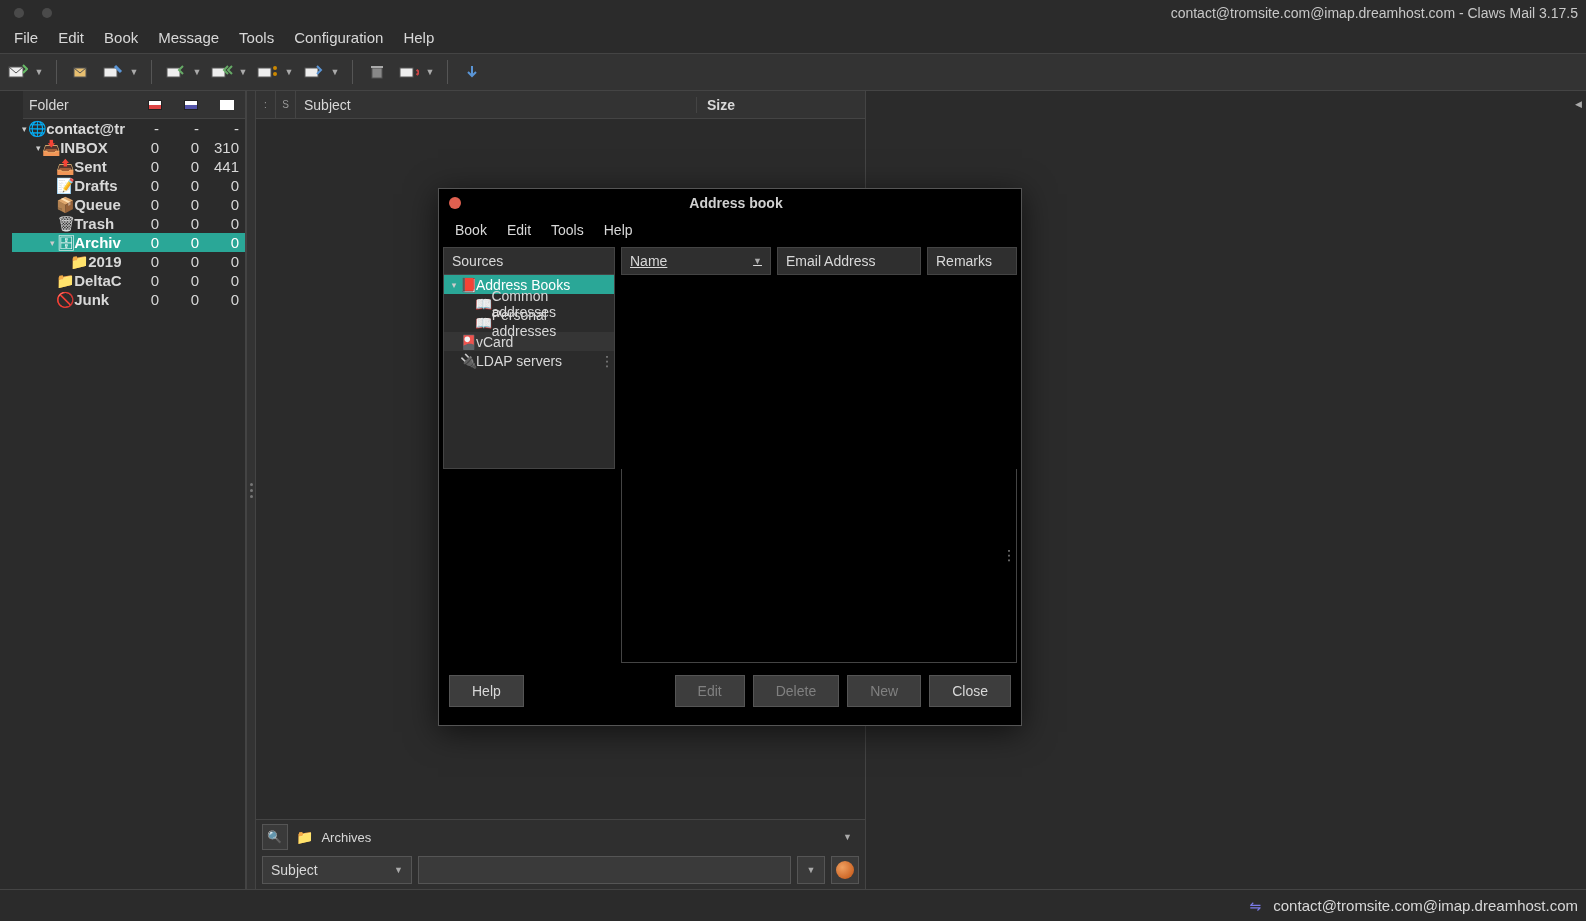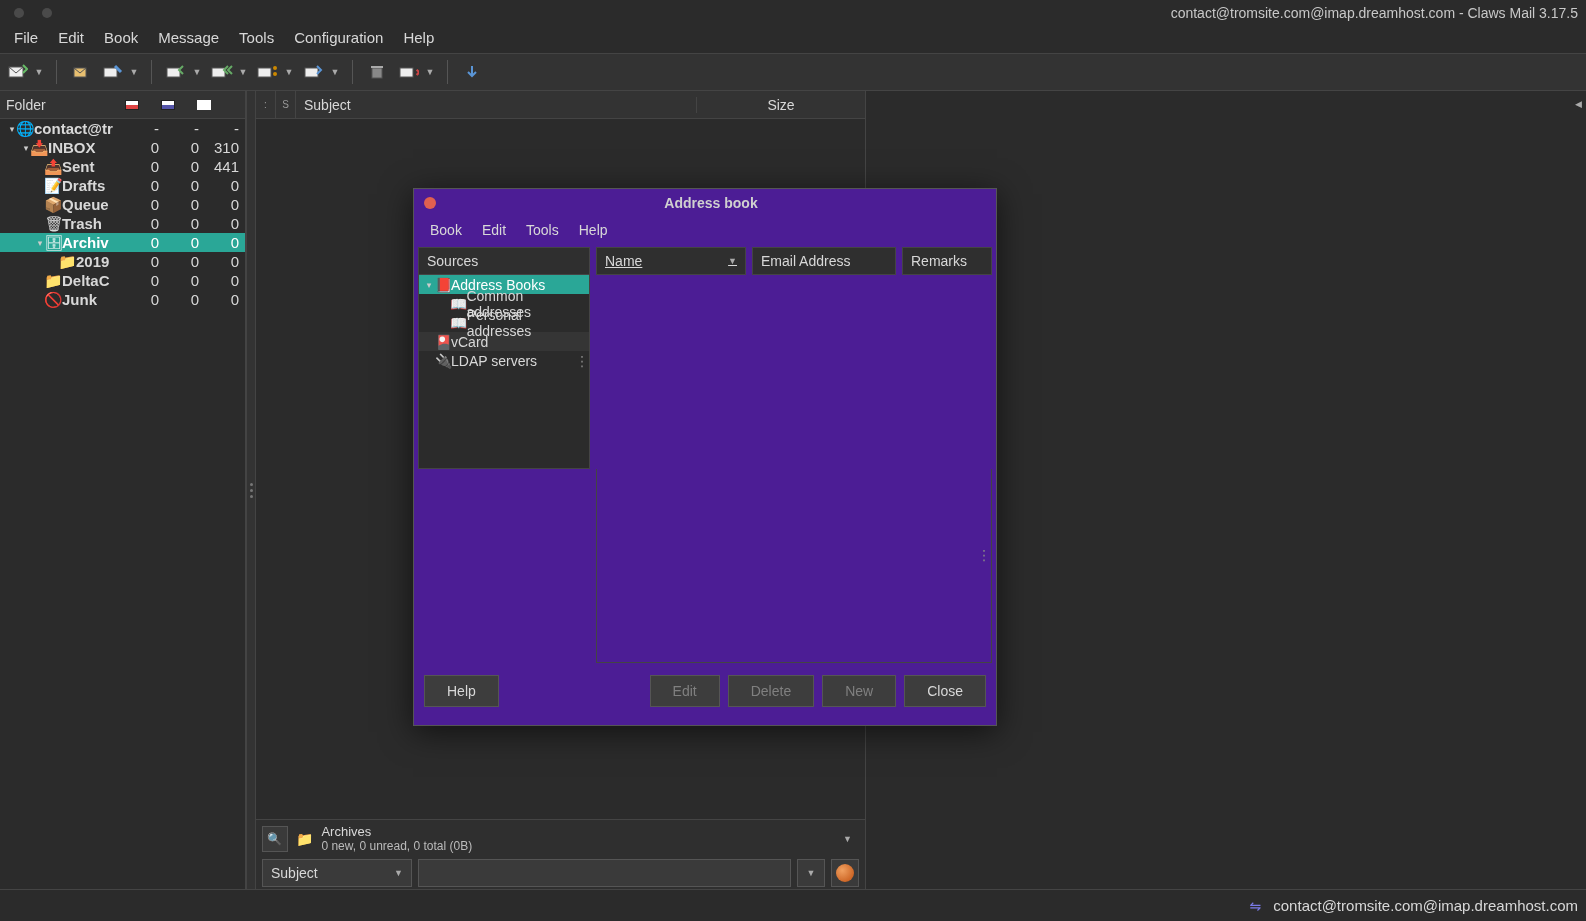--- a/index.html
+++ b/index.html
@@ -17,21 +17,21 @@
 
 
 .toolbar { height: 38px; border-top: 1px solid #444; border-bottom: 1px solid #444; background: #333; display: flex; align-items: center; padding: 0 4px; gap: 4px; }
 .tbtn { width: 28px; height: 28px; display: flex; align-items: center; justify-content: center; cursor: pointer; }
 .tbtn-combo { display: flex; align-items: center; }
 .tbtn-arrow { width: 14px; height: 28px; display: flex; align-items: center; justify-content: center; font-size: 9px; color: #aaa; cursor: pointer; }
 .tsep { width: 1px; height: 24px; background: #555; margin: 0 6px; }
 
 
 .mainarea { display: flex; height: calc(921px - 25px - 28px - 38px - 32px); }
-.left-panel { width: 246px; display: flex; flex-direction: column; border-right: 1px solid #444; }
+.left-panel { width: 246px; display: flex; flex-direction: column; border-right: 1px solid #444; align-items: flex-end; }
 .folder-header { height: 28px; display: flex; align-items: center; background: #333; border-bottom: 1px solid #444; }
 .folder-header .fh-col { padding: 0 6px; color: #d8d8d8; font-size: 14px; }
 .fh-folder { width: 114px; }
 .fh-icon-col { width: 36px; text-align: center; }
 .envicon { display: inline-block; width: 14px; height: 10px; background: #fff; position: relative; }
 .envicon.red::after, .envicon.blue::after { content:""; position:absolute; inset:0; border: 1px solid #222; }
 .envicon.red { background: linear-gradient(#fff 50%, #d44 50%); }
 .envicon.blue { background: linear-gradient(#fff 50%, #55a 50%); }
 
 .folder-tree { flex: 1; overflow: hidden; }
@@ -46,21 +46,21 @@
 
 .grip-v { width: 10px; background: #333; border-left: 1px solid #444; border-right: 1px solid #444; display: flex; align-items:center; justify-content:center; cursor: col-resize; }
 .grip-v .dots { display: flex; flex-direction: column; gap: 3px; }
 .grip-v .dots span { width: 3px; height: 3px; background: #777; border-radius: 50%; }
 
 .right-panel { flex: 1; display: flex; }
 .mid-col { flex: 1; display: flex; flex-direction: column; border-right: 1px solid #444; }
 .msglist-header { height: 28px; display: flex; align-items: center; background: #333; border-bottom: 1px solid #444; }
 .mh-narrow { width: 20px; text-align: center; color: #999; border-right: 1px solid #444; height: 100%; display:flex; align-items:center; justify-content:center; font-size: 10px; }
 .mh-subject { flex: 1; padding: 0 8px; border-right: 1px solid #444; }
-.mh-size { width: 168px; text-align: center; padding: 0 10px; }
+.mh-size { width: 168px; text-align: left; padding: 0 10px; font-weight: bold; }
 .msglist-body { flex: 1; background: #2b2b2b; }
 
 .mid-bottom { height: 70px; border-top: 1px solid #444; background: #2f2f2f; display:flex; flex-direction:column; }
 .foldinfo-row { display:flex; align-items:center; padding: 4px 6px; gap:8px; }
 .foldinfo-btn { width: 26px; height: 26px; background: #3a3a3a; border: 1px solid #555; display:flex; align-items:center; justify-content:center; font-size:12px; }
 .foldinfo-text { flex:1; }
 .foldinfo-text .fn { font-size:13px; }
 .foldinfo-text .fs { font-size:12px; color:#bbb; }
 .foldinfo-dd { width:16px; color:#aaa; font-size:9px; cursor:pointer; }
 .search-row { display:flex; align-items:center; padding: 2px 6px; gap:6px; }
@@ -72,21 +72,21 @@
 .preview-col { width: 720px; position: relative; }
 .preview-collapse { position:absolute; right:4px; top:8px; font-size:9px; color:#aaa; cursor:pointer; }
 
 
 .statusbar { height: 32px; background: #2b2b2b; border-top: 1px solid #444; display:flex; align-items:center; padding: 0 8px; }
 .statusbar .spacer { flex:1; }
 .online-icon { color:#7a7ae8; margin: 0 12px; font-size:14px; }
 .status-text { color:#d8d8d8; font-size:15px; }
 
 
-.dialog { position:absolute; left:413px; top:188px; width:584px; background:#4c1d95; border:1px solid #555; box-shadow: 0 6px 30px rgba(0,0,0,0.6); }
+.dialog { position:absolute; left:438px; top:188px; width:584px; background:#000000; border:1px solid #555; box-shadow: 0 6px 30px rgba(0,0,0,0.6); }
 .dialog-titlebar { height:28px; display:flex; align-items:center; padding:0 10px; }
 .dialog-close-dot { width:12px; height:12px; border-radius:50%; background:#e06050; }
 .dialog-title { flex:1; text-align:center; font-weight:600; font-size:14px; color:#d0d0d0; }
 .dialog-menubar { height:26px; display:flex; align-items:center; padding: 0 6px; }
 .dialog-menubar .dm { padding: 2px 10px; font-size:14px; }
 .dialog-body { padding: 4px 4px; }
 .dialog-cols { display:flex; }
 .src-col { width:172px; }
 .col-hdr { height:28px; background:#2f2f2f; border:1px solid #444; display:flex; align-items:center; padding:0 8px; font-size:14px; }
 .name-col { flex:1; margin-left:6px; }
@@ -335,21 +335,20 @@
         <div class="mh-subject">Subject</div>
         <div class="mh-size">Size</div>
       </div>
       <div class="msglist-body"></div>
       <div class="mid-bottom">
         <div class="foldinfo-row">
           <div class="foldinfo-btn">🔍</div>
           <span>📁</span>
           <div class="foldinfo-text">
             <div class="fn">Archives</div>
-            <div class="fs">0 new, 0 unread, 0 total (0B)</div>
           </div>
           <div class="foldinfo-dd">▼</div>
         </div>
         <div class="search-row">
           <div class="search-combo">
             <span>Subject</span>
             <span style="font-size:9px;color:#aaa">▼</span>
           </div>
           <div class="search-input"></div>
           <div class="sq-btn">

